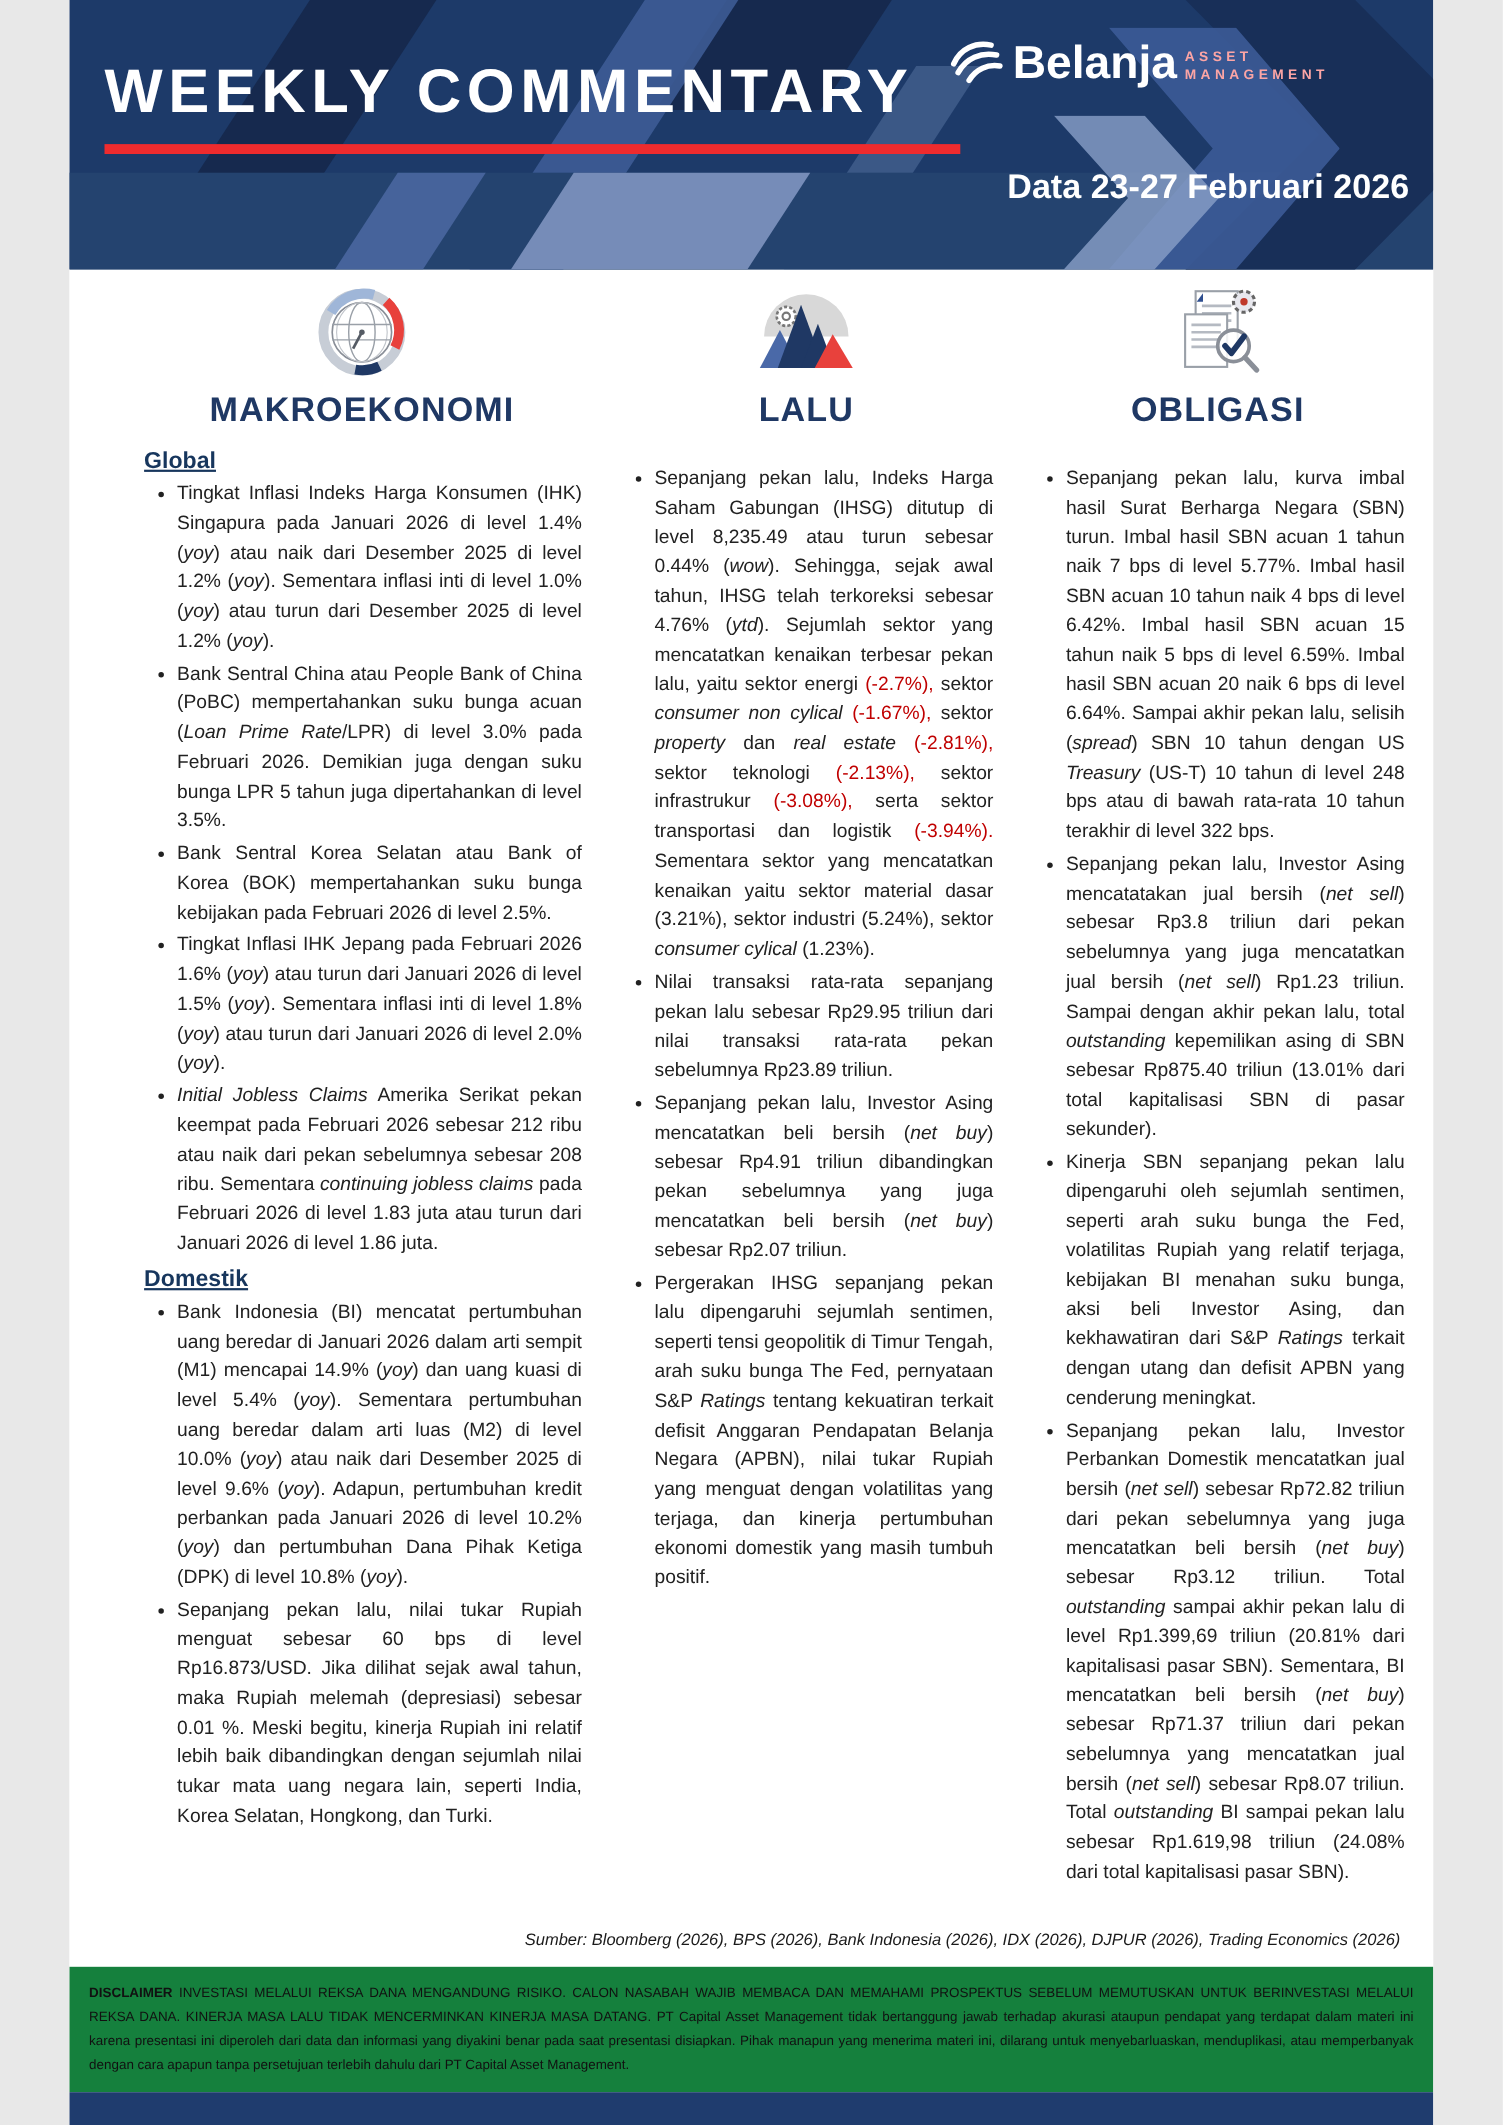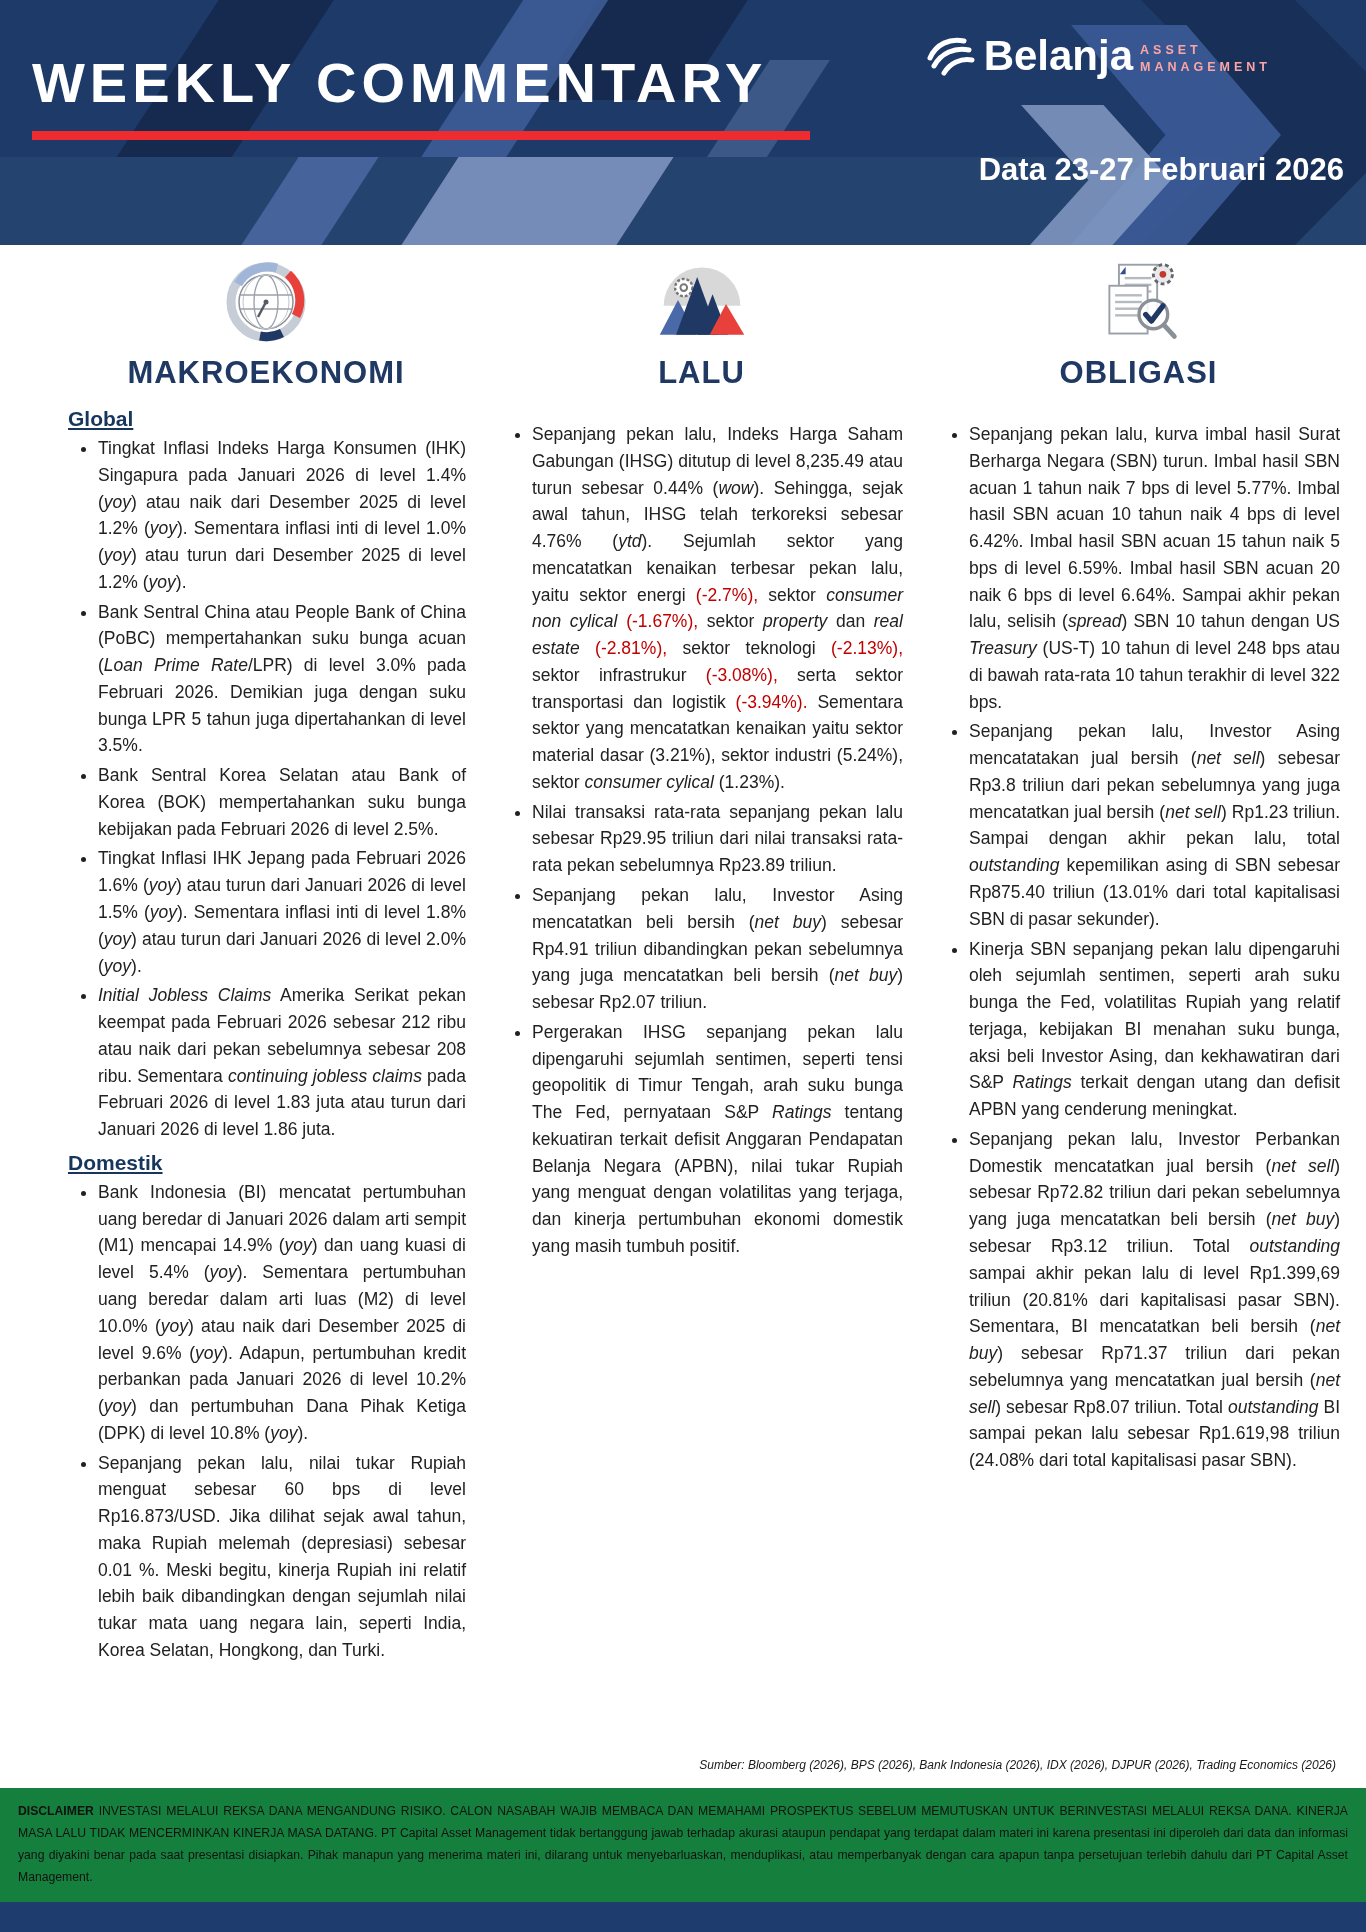--- a/index.html
+++ b/index.html
@@ -1,16 +1,16 @@
 <!DOCTYPE html>
 <html><head>
 <meta charset="utf-8">
 <style>
   html,body{margin:0;padding:0;background:#e8e8e8;}
-  .page{width:1366px;height:1932px;margin:0 auto;background:#ffffff;position:relative;
+  .page{width:1240px;height:1932px;margin:0 auto;background:#ffffff;position:relative;
         display:flex;flex-direction:column;overflow:hidden;
         font-family:"Liberation Sans",sans-serif;color:#222;}
 
   
   .hdr{position:relative;height:245px;background:#1d3a69;overflow:hidden;flex:0 0 auto;}
   .shp{position:absolute;}
   .sk{transform:skewX(-33deg);}
   .s1{left:170px;top:-30px;width:115px;height:210px;background:#16294e;}
   .s2{left:575px;top:-30px;width:150px;height:130px;background:#16294e;}
   .s3{left:455px;top:-40px;width:85px;height:290px;background:#3f5e99;opacity:.85;}
@@ -40,21 +40,21 @@
   .section-heading{color:#17365d;font-weight:800;font-size:21px;text-decoration:underline;margin:2px 0 4px 2px;}
   ul.bullets{margin:2px 0 8px 0;padding-left:32px;}
   ul.bullets.no-head{margin-top:16px;}
   ul.bullets li{font-size:17.5px;line-height:1.53;text-align:justify;margin-bottom:3px;color:#212121;}
   .i{font-style:italic;}
   .r{color:#c00000;}
   .b{font-weight:bold;}
 
   
   .spacer{flex:1 1 auto;}
-  .source-line{flex:0 0 auto;text-align:right;font-style:italic;font-size:12px;color:#1a1a1a;
+  .source-line{flex:0 0 auto;text-align:right;font-style:italic;font-size:15px;color:#1a1a1a;
                padding:0 30px 16px 0;}
   .disclaimer{flex:0 0 auto;background:#15803d;padding:13px 18px;font-size:12.2px;line-height:1.8;
               text-align:justify;color:#111;}
   .bottom-bar{flex:0 0 auto;height:30px;background:#1f3c6e;margin-top:0;}
 </style>
 </head>
 <body>
 
 <div class="page">
 

